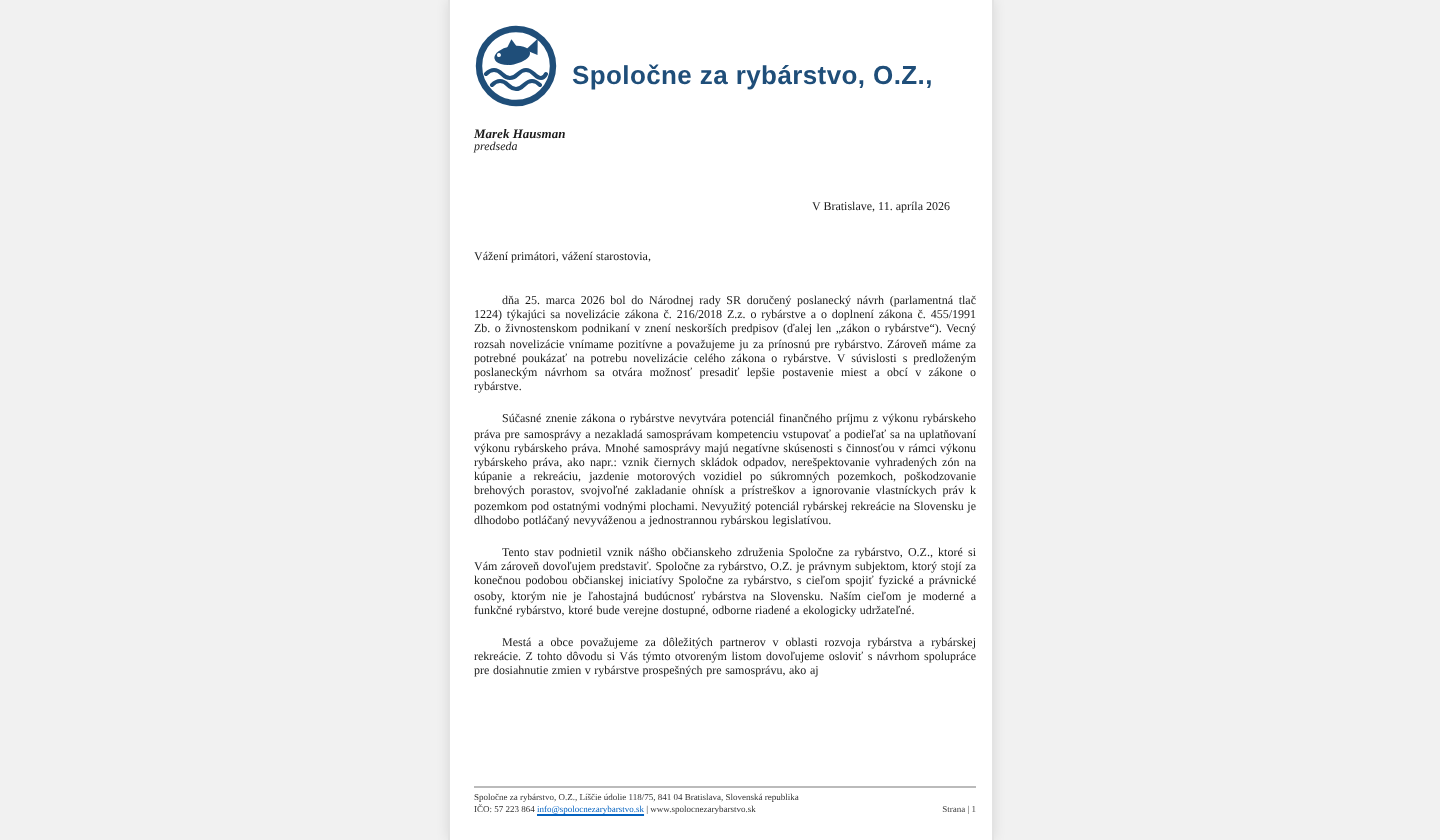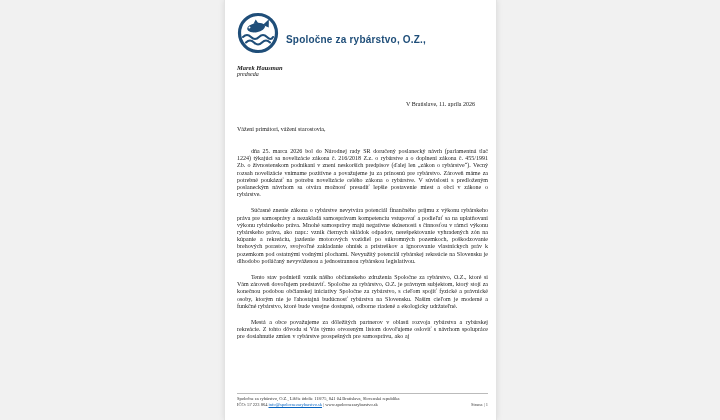--- a/index.html
+++ b/index.html
@@ -25,21 +25,21 @@
     width: 100%; height: 100%;
     padding: 12px 8px 0 12px;
   }
 
   
   .letterhead { display: flex; align-items: flex-end; }
   .logo { width: 42px; height: 42px; flex: 0 0 auto; }
   .org-name {
     font-family: "Liberation Sans", sans-serif;
     font-weight: bold;
-    font-size: 10px;
+    font-size: 13px;
     letter-spacing: 0.2px;
     margin-left: 7px;
     margin-bottom: 9px;
     color: #1f4e79;
   }
 
   .sender { margin-top: 10px; }
   .sender-name { font-size: 6.5px; font-weight: bold; font-style: italic; }
   .sender-title { font-size: 6px; font-style: italic; }
 

